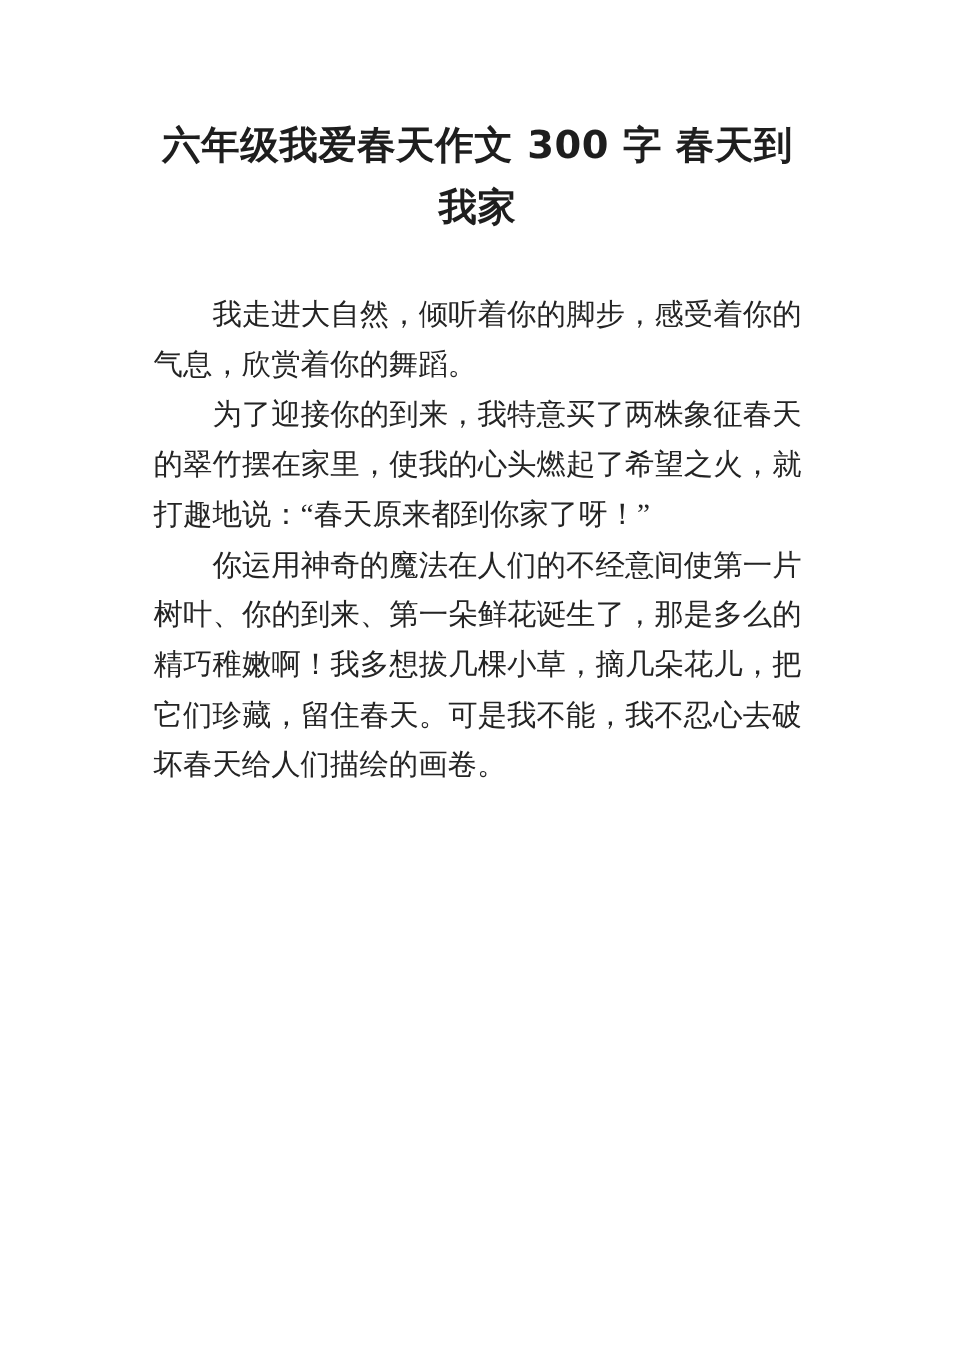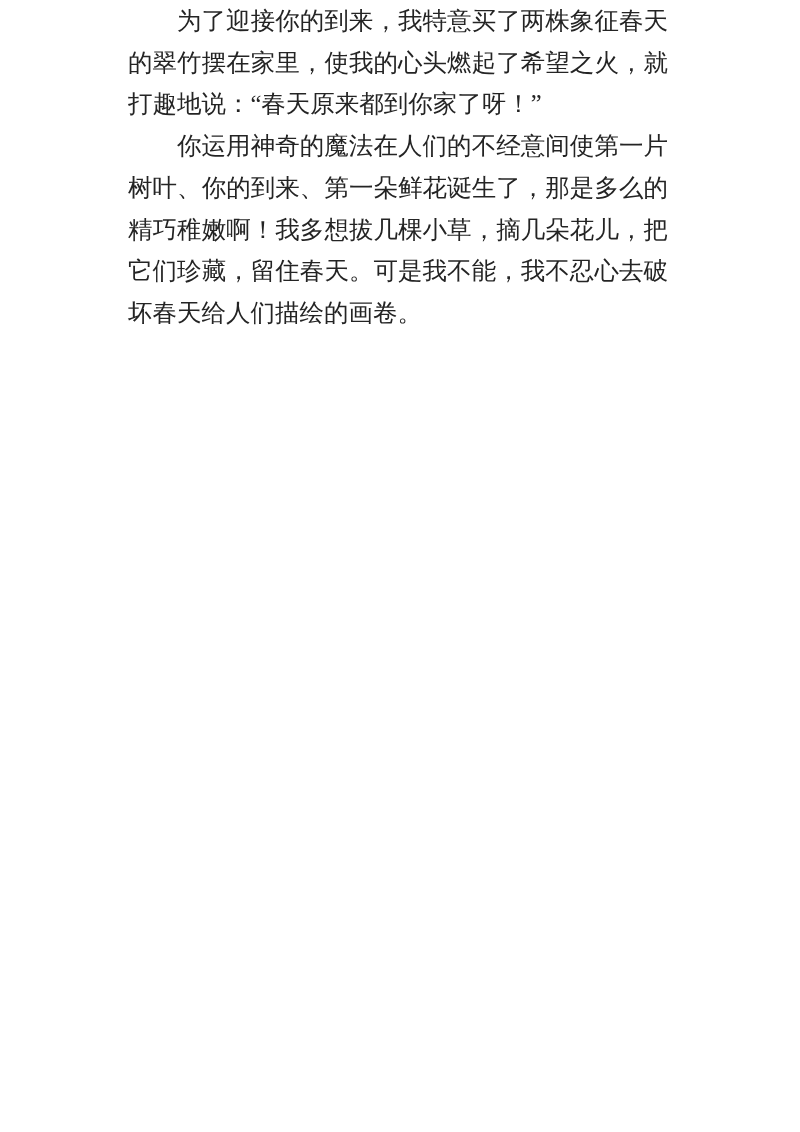--- a/index.html
+++ b/index.html
@@ -41,19 +41,21 @@
     text-justify: inter-ideograph;
     text-indent: 2em;
     word-break: break-all;
   }
 </style>
 </head>
 <body>
 
 <div class="page">
   <main class="content">
+    <h1 class="doc-title">六年级我爱春天作文 300 字 春天到我家</h1>
     <section class="essay-body">
 
+        <p>我走进大自然，倾听着你的脚步，感受着你的气息，欣赏着你的舞蹈。</p>
         <p>为了迎接你的到来，我特意买了两株象征春天的翠竹摆在家里，使我的心头燃起了希望之火，就打趣地说：“春天原来都到你家了呀！”</p>
         <p>你运用神奇的魔法在人们的不经意间使第一片树叶、你的到来、第一朵鲜花诞生了，那是多么的精巧稚嫩啊！我多想拔几棵小草，摘几朵花儿，把它们珍藏，留住春天。可是我不能，我不忍心去破坏春天给人们描绘的画卷。</p>
       </section>
   </main>
 </div>
 
 </body></html>

